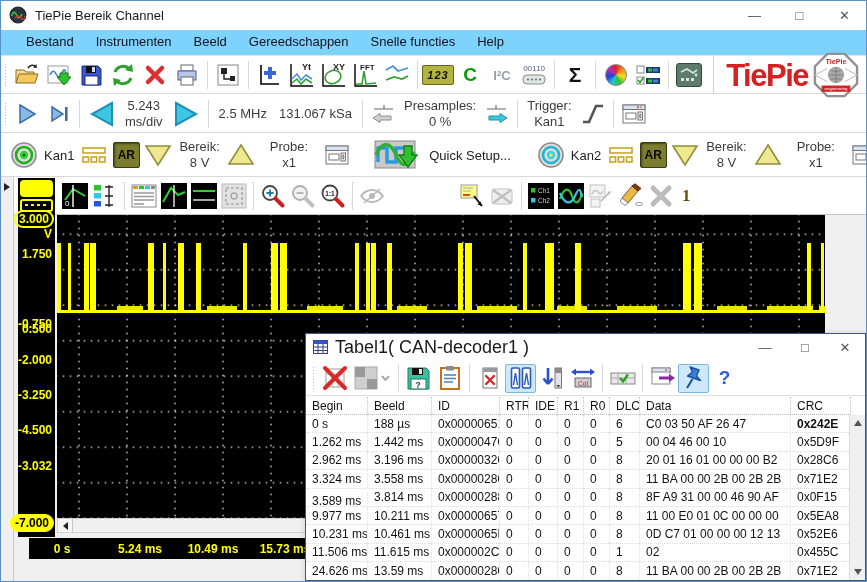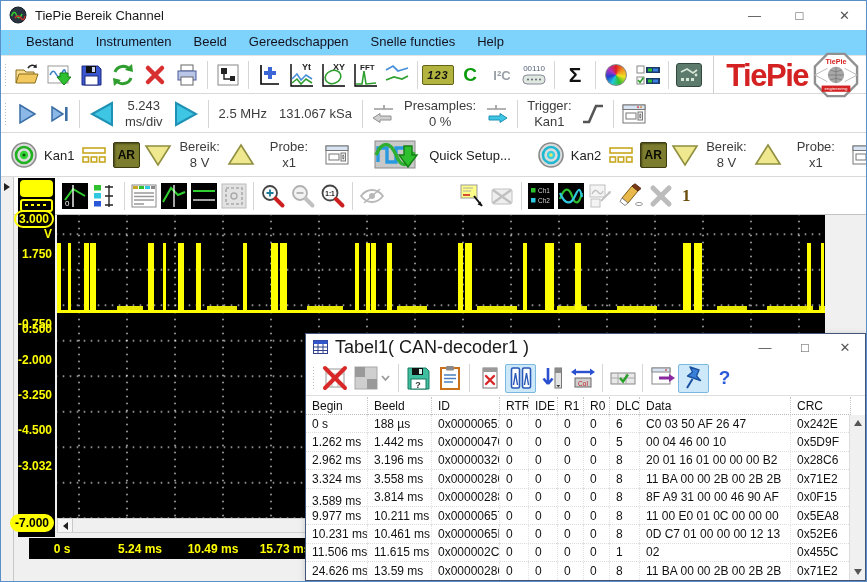--- a/index.html
+++ b/index.html
@@ -835,21 +835,21 @@
       <div class="trow">
         <div class="cell" style="width: 62px;">0 s</div>
         <div class="cell" style="width: 64px;">188 µs</div>
         <div class="cell" style="width: 68px;">0x00000651</div>
         <div class="cell" style="width: 29px;">0</div>
         <div class="cell" style="width: 29px;">0</div>
         <div class="cell" style="width: 26px;">0</div>
         <div class="cell" style="width: 26px;">0</div>
         <div class="cell" style="width: 30px;">6</div>
         <div class="cell" style="width: 151px;">C0 03 50 AF 26 47</div>
-        <div class="cell" style="width: 60px;">0x242E</div>
+        <div class="cell" style="width: 60px; font-weight: bold;">0x242E</div>
       </div>
       <div class="trow">
         <div class="cell" style="width: 62px;">1.262 ms</div>
         <div class="cell" style="width: 64px;">1.442 ms</div>
         <div class="cell" style="width: 68px;">0x00000470</div>
         <div class="cell" style="width: 29px;">0</div>
         <div class="cell" style="width: 29px;">0</div>
         <div class="cell" style="width: 26px;">0</div>
         <div class="cell" style="width: 26px;">0</div>
         <div class="cell" style="width: 30px;">5</div>

